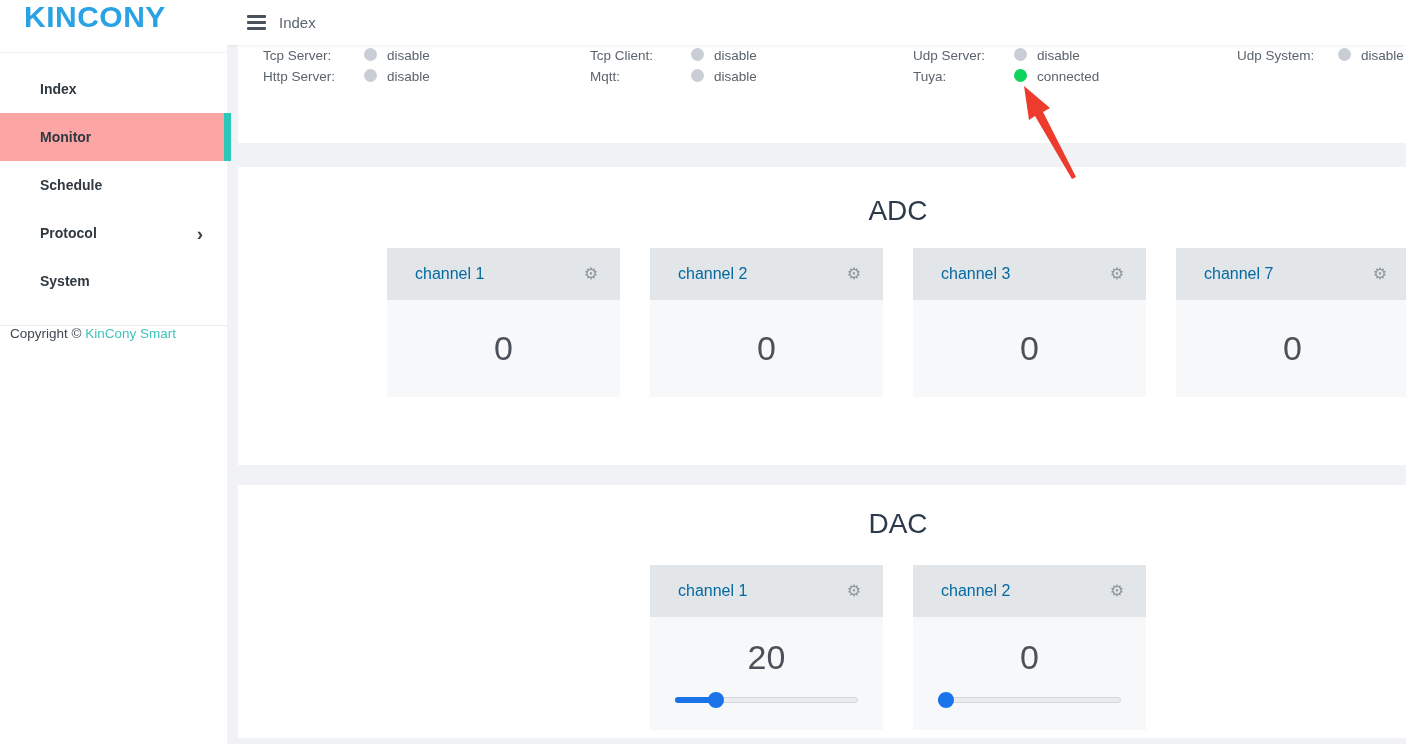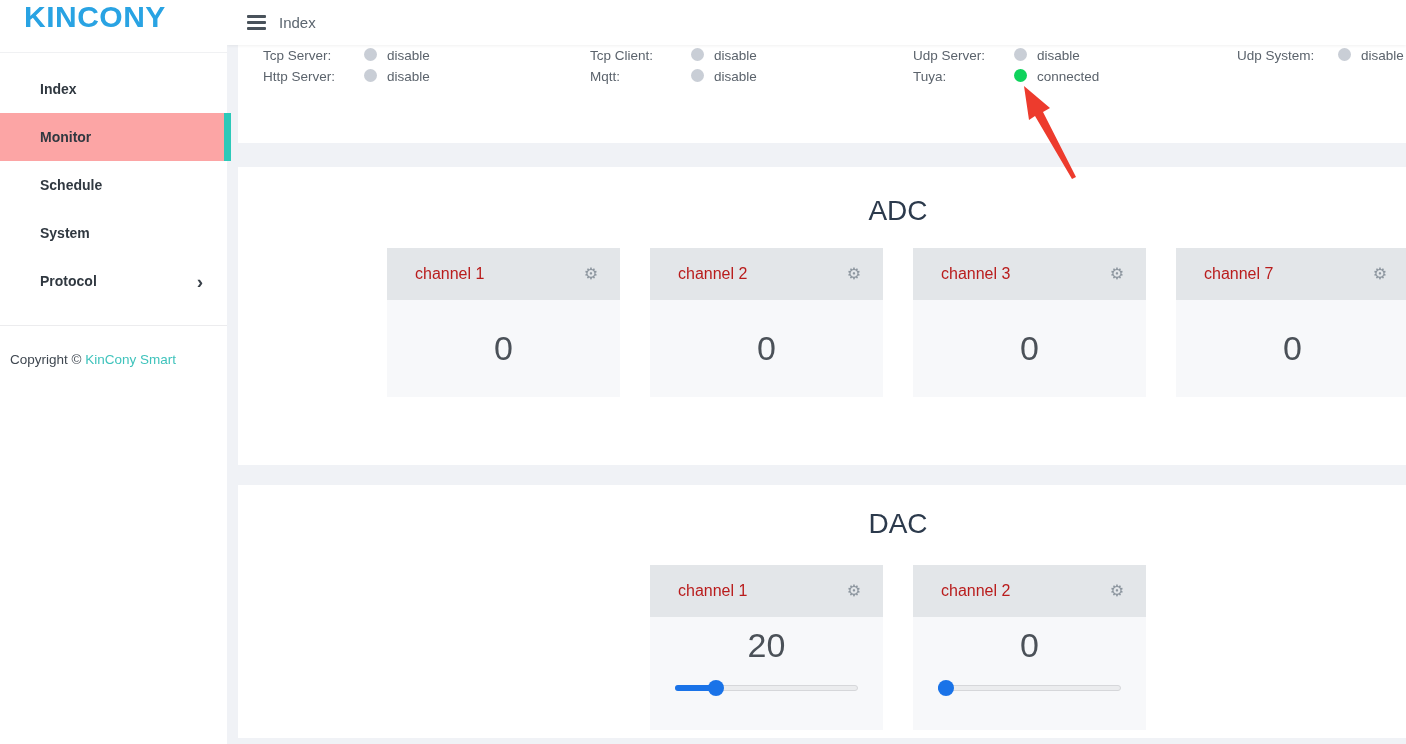--- a/index.html
+++ b/index.html
@@ -20,21 +20,21 @@
   .logo{height:52px;display:flex;align-items:flex-start;padding-left:24px}
   .logo-text{font-size:30px;font-weight:800;color:var(--logo-blue);letter-spacing:.5px}
   .nav{border-top:1px solid #f0f1f3;padding-top:12px}
   .nav-item{height:48px;display:flex;align-items:center;padding:0 24px 0 40px;position:relative;
             font-size:14px;font-weight:bold;color:#303840;cursor:pointer}
   .nav-item.active{background:#fca5a5}
   .nav-item.active::after{content:"";position:absolute;right:-4px;top:0;width:7px;height:100%;
             background:var(--accent-teal)}
   .chevron{margin-left:auto;font-size:19px;line-height:1;color:#3a424a;font-weight:bold}
   .nav-divider{border-bottom:1px solid #ececee;margin-top:20px}
-  .copyright{margin-top:26px;padding-left:10px;font-size:13.5px;color:#3f4750}
+  .copyright{padding-left:10px;font-size:13.5px;color:#3f4750}
   .copyright .link{color:var(--link-teal);cursor:pointer}
 
   
   .main{position:absolute;left:227px;top:0;width:1179px;height:744px;overflow:hidden}
   .topbar{height:45px;background:#fff;display:flex;align-items:center;padding-left:20px;
           box-shadow:0 1px 3px rgba(0,0,0,.06);position:relative;z-index:1}
   .hamburger{width:19px;display:flex;flex-direction:column;gap:3.5px;cursor:pointer}
   .hamburger .bar{height:2.5px;background:#49525b;border-radius:1px}
   .breadcrumb{margin-left:13px;font-size:15px;color:#5c6670}
 
@@ -51,27 +51,27 @@
   
   .panel{background:#fff}
   .panel.adc{height:298px;padding-top:27px;margin-top:24px}
   .panel.dac{height:253px;padding-top:22px;margin-top:20px}
   .panel-title{text-align:center;font-size:28px;color:#2c3a4c;height:34px;line-height:34px;font-weight:normal}
   .cards{display:flex;justify-content:center;gap:30px}
   .adc .cards{margin-top:20px}
   .dac .cards{margin-top:24px}
   .card{width:233px}
   .card-header{height:52px;background:#e3e6e9;display:flex;align-items:center;padding:0 22px 0 28px}
-  .card-title{font-size:16px;color:#b91c1c}
+  .card-title{font-size:16px;color:#0369a1}
   .gear{margin-left:auto;font-size:16px;line-height:1;color:#8d969f;cursor:pointer;
         font-family:"DejaVu Sans",sans-serif}
   .card-body{background:#f7f8fa;text-align:center}
   .adc .card-body{height:97px;display:flex;align-items:center;justify-content:center}
   .value{font-size:34px;color:#4b5158}
-  .dac .card-body{height:113px;padding-top:4px}
+  .dac .card-body{height:113px;padding-top:16px}
   .dac .value{line-height:48px;display:block}
 
   
   .slider{position:relative;width:183px;height:16px;margin:11px auto 0;cursor:pointer}
   .track{position:absolute;left:0;top:5px;width:100%;height:6px;background:#ebecee;
          border:1px solid #d6d7da;border-radius:4px}
   .fill{position:absolute;left:0;top:5px;height:6px;border-radius:4px;background:var(--slider-blue);
         width:calc(var(--f) * 167px + 8px)}
   .thumb{position:absolute;top:0;left:calc(var(--f) * 167px);width:16px;height:16px;border-radius:50%;
          background:var(--slider-blue)}
@@ -90,25 +90,25 @@
     <div class="nav-item">
       <span>Index</span>
     </div>
     <div class="nav-item active">
       <span>Monitor</span>
     </div>
     <div class="nav-item">
       <span>Schedule</span>
     </div>
     <div class="nav-item">
-      <span>System</span>
-    </div>
-    <div class="nav-item">
       <span>Protocol</span>
       <span class="chevron">›</span>
+    </div>
+    <div class="nav-item">
+      <span>System</span>
     </div>
     <div class="nav-divider"></div>
   </nav>
   <div class="copyright">
     <span>Copyright © </span><span class="link">KinCony Smart</span>
   </div>
 </aside>
 
 <div class="main">
 

